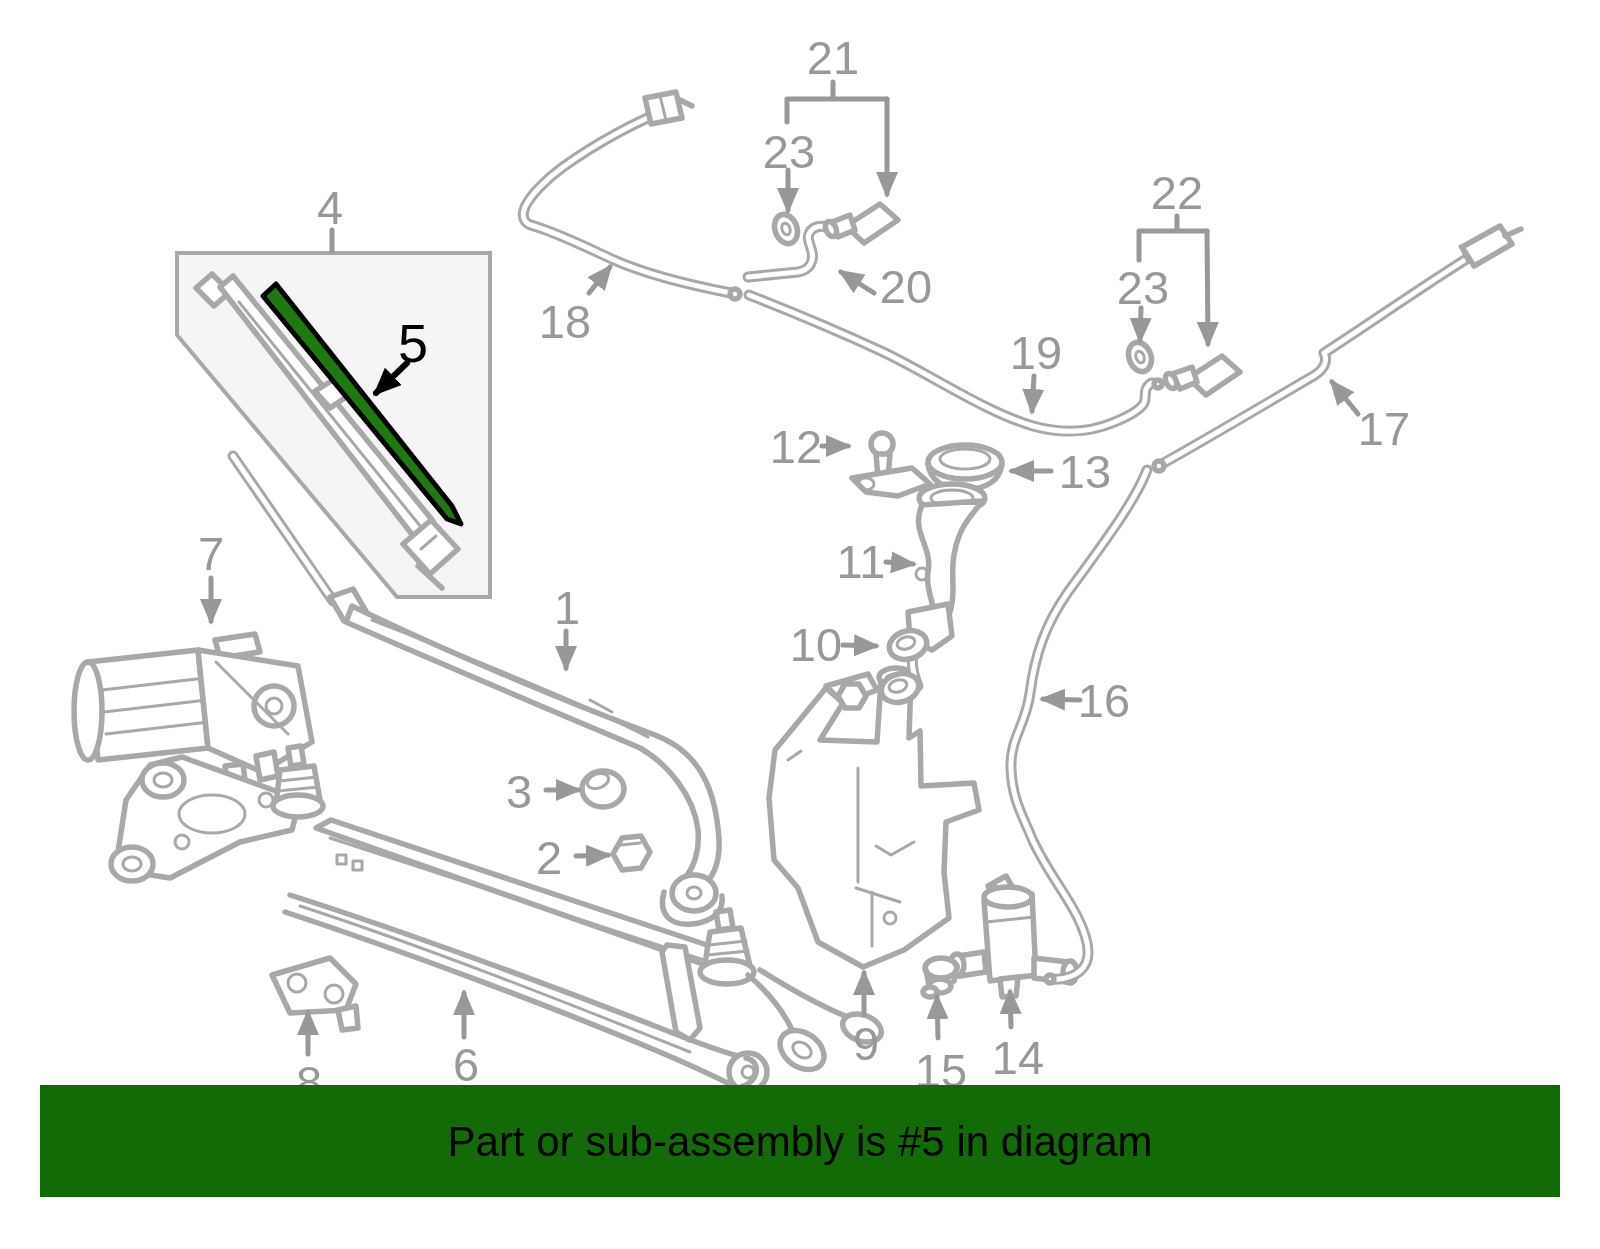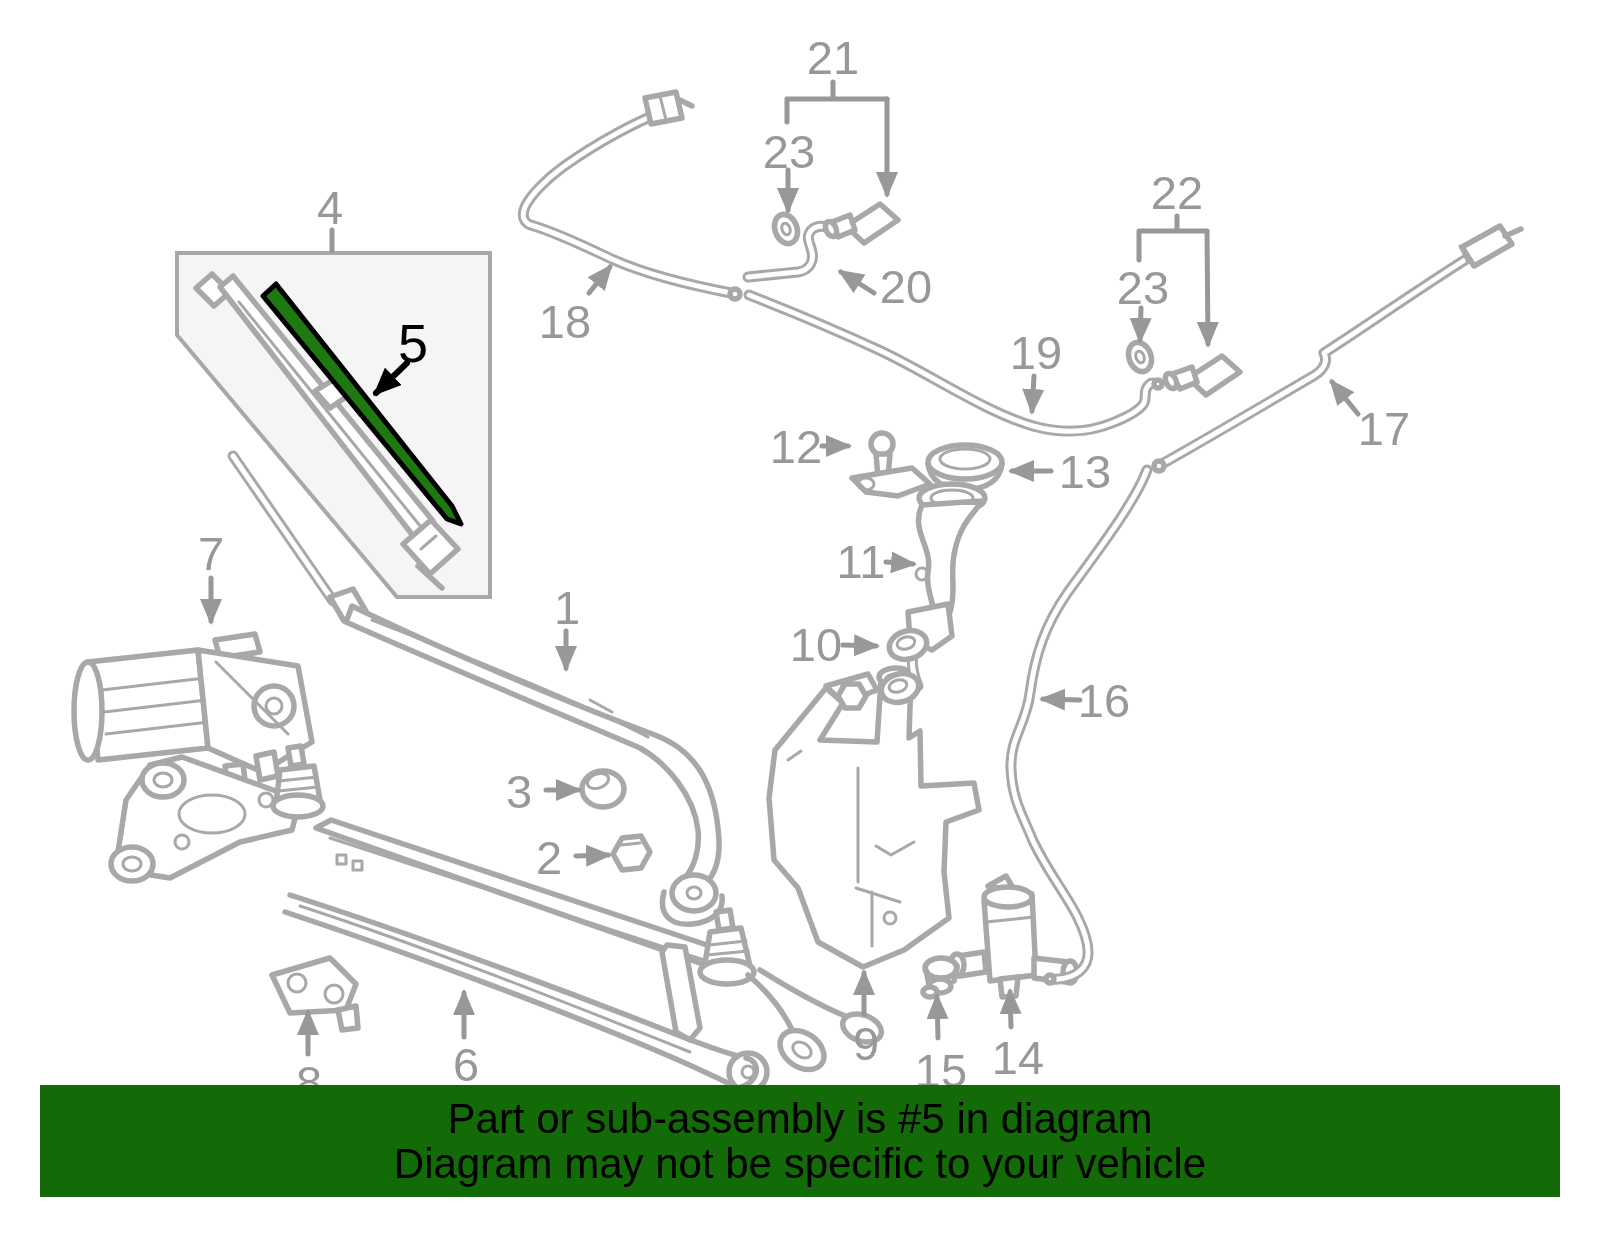--- a/index.html
+++ b/index.html
@@ -307,16 +307,15 @@
     <text class="num" x="906" y="303">20</text>
     <text class="num" x="833" y="74">21</text>
     <text class="num" x="1177" y="209">22</text>
     <text class="num" x="789" y="168">23</text>
     <text class="num" x="1143" y="304">23</text>
   </g>
 </svg>
 
 <div id="banner">
   <span>Part or sub-assembly is #5 in diagram</span>
-  <span>Diagram may not be specific to your vehicle</span>
 </div>
 
 </div>
 
 </body></html>

